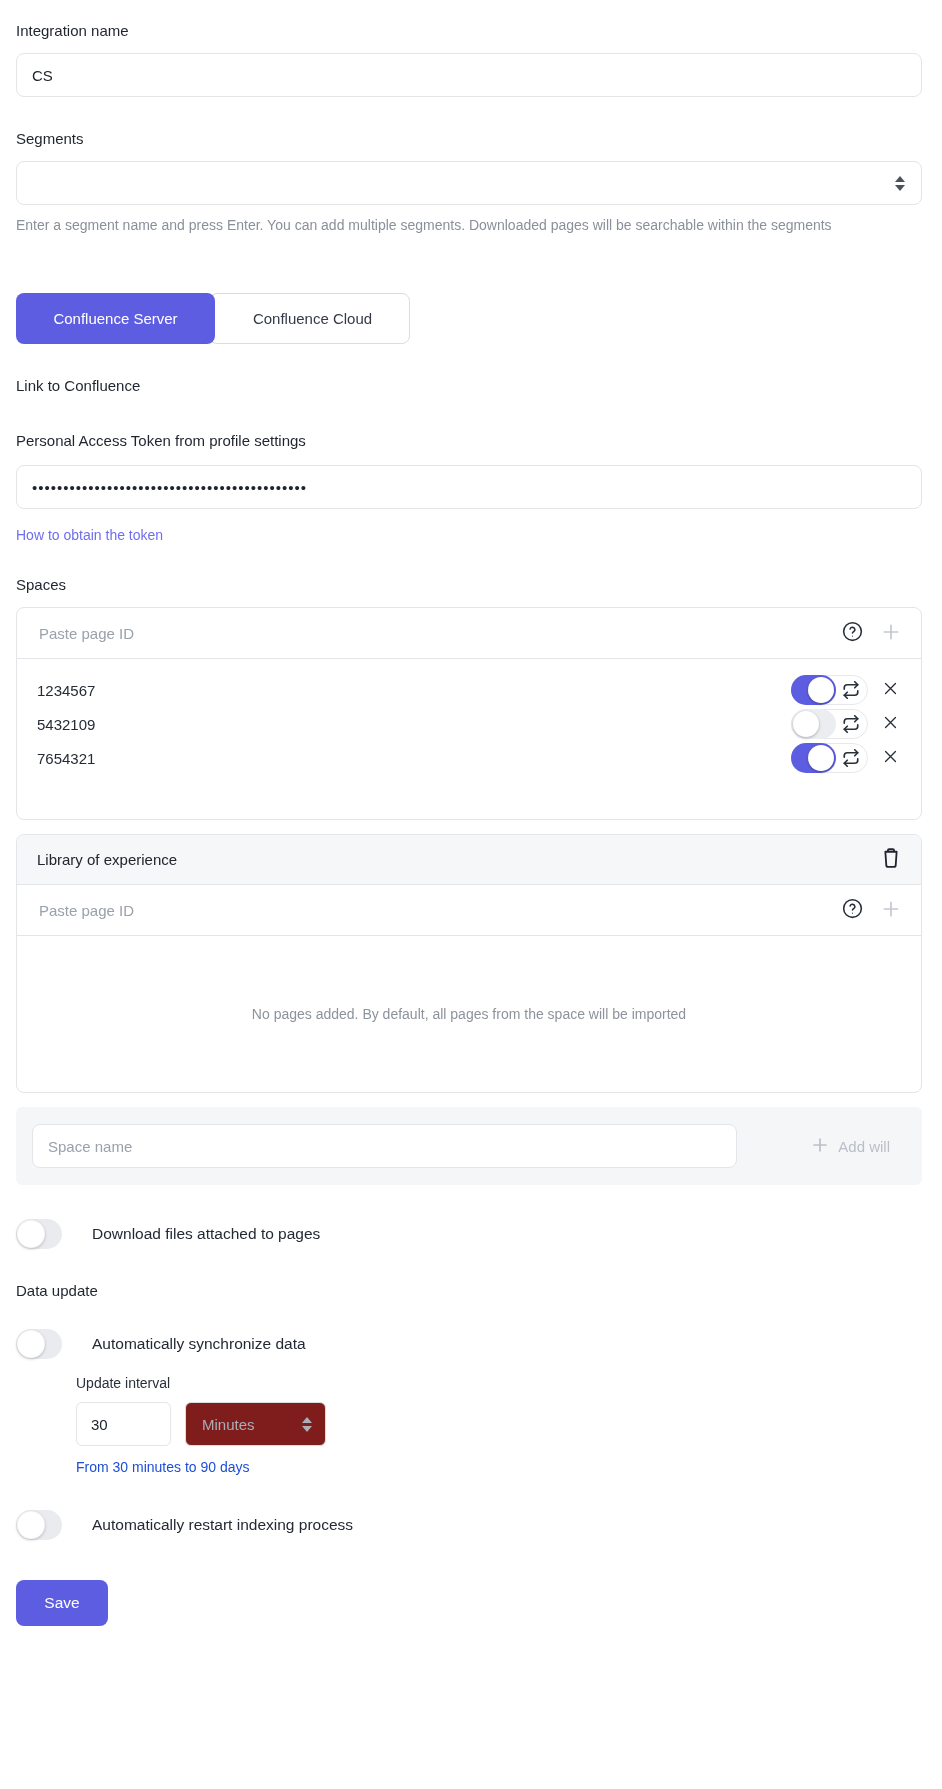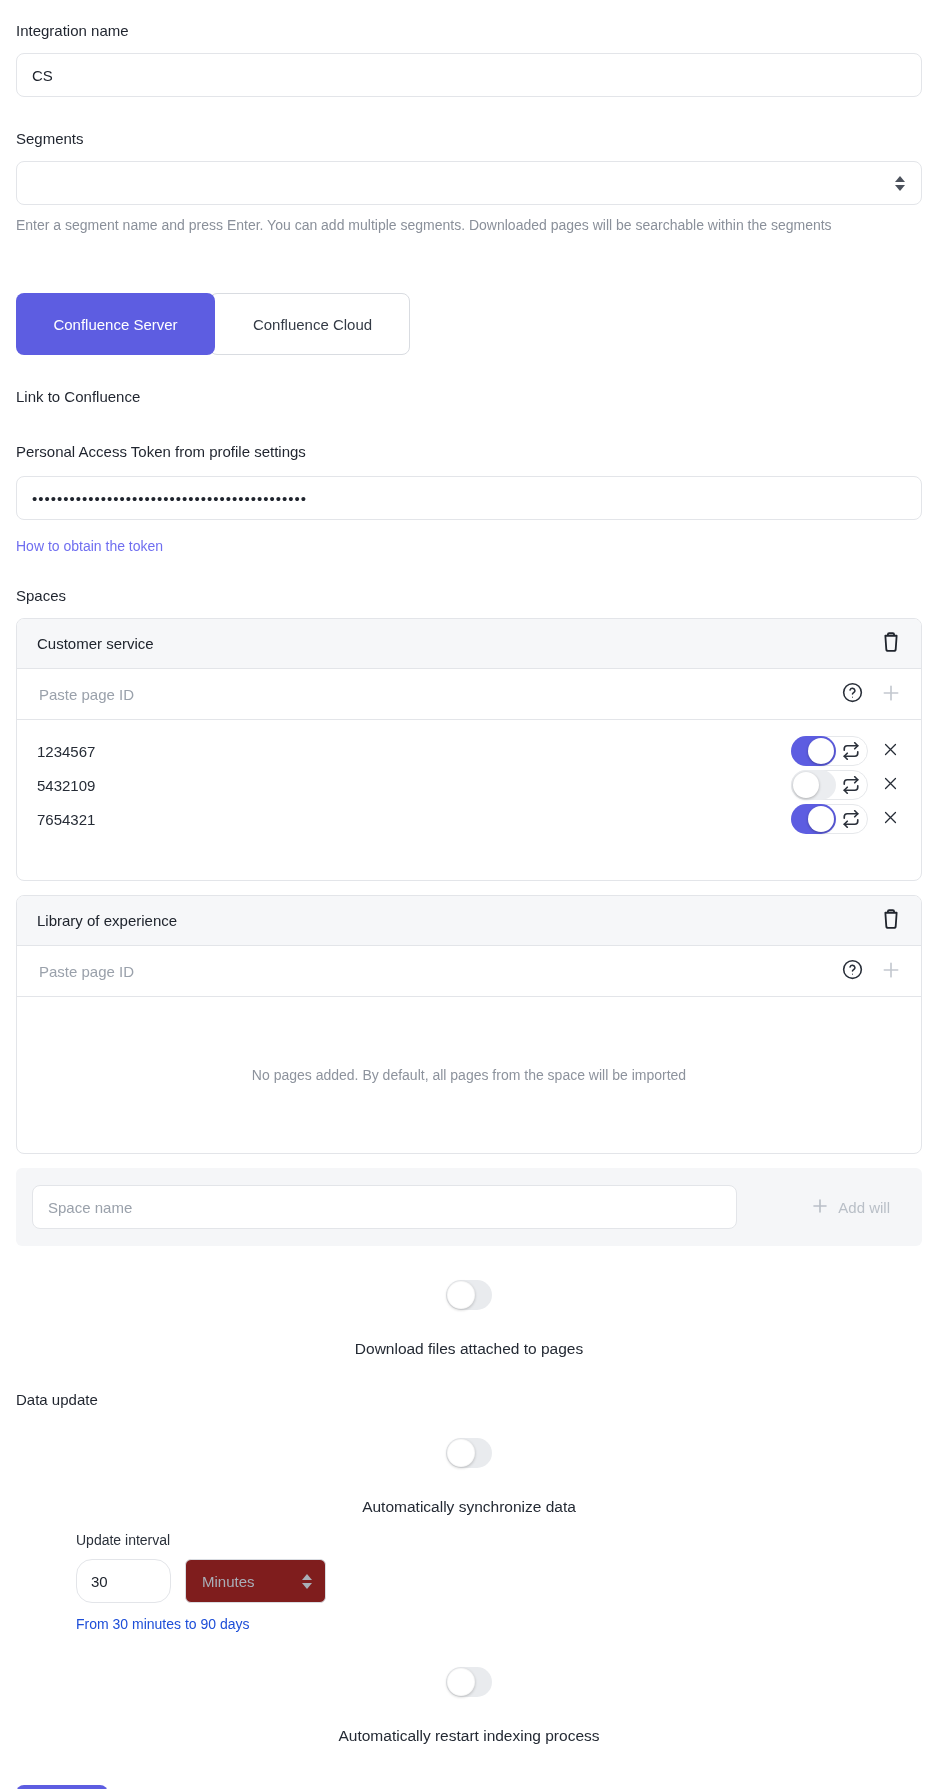--- a/index.html
+++ b/index.html
@@ -33,21 +33,21 @@
     background:#fff;cursor:pointer;
   }
   .updown{display:inline-flex;flex-direction:column;gap:3px;align-items:center;}
   .tri-up{width:0;height:0;border-left:5px solid transparent;border-right:5px solid transparent;border-bottom:6px solid #4c525c;}
   .tri-down{width:0;height:0;border-left:5px solid transparent;border-right:5px solid transparent;border-top:6px solid #4c525c;}
   .updown.muted .tri-up{border-bottom-color:#a9aeb7;}
   .updown.muted .tri-down{border-top-color:#a9aeb7;}
   .helper{font-size:14px;color:var(--gray);line-height:23px;margin-top:9px;max-width:880px;}
   
   .tabs{display:flex;margin-top:56px;}
-  .tab{height:62px;display:flex;align-items:center;justify-content:center;font-size:15px;cursor:pointer;}
+  .tab{height:51px;display:flex;align-items:center;justify-content:center;font-size:15px;cursor:pointer;}
   .tab.active{width:199px;background:var(--accent);color:#fff;border-radius:8px;position:relative;z-index:1;}
   .tab.inactive{width:201px;margin-left:-6px;padding-left:6px;background:#fff;border:1px solid var(--border2);border-radius:8px;color:#343b46;z-index:0;}
   .section-gap{margin-top:33px;}
   .token-link{display:inline-block;margin-top:18px;font-size:14px;color:#6f6ef0;text-decoration:none;cursor:pointer;}
   
   .card{border:1px solid var(--border);border-radius:8px;margin-top:13px;overflow:hidden;background:#fff;}
   .card + .card{margin-top:14px;}
   .card-header{
     background:#f6f7f9;height:50px;display:flex;align-items:center;
     justify-content:space-between;padding:0 20px;border-bottom:1px solid var(--border);
@@ -67,30 +67,30 @@
   .mini-toggle.on{background:var(--accent);}
   .mini-toggle.on .knob{left:auto;right:2px;}
   .empty-area{height:156px;display:flex;align-items:center;justify-content:center;color:#8d939d;font-size:14px;padding:0 40px;text-align:center;}
   
   .add-panel{margin-top:14px;background:#f5f6f8;border-radius:6px;padding:17px 16px;display:flex;align-items:center;}
   .add-panel .text-input{width:705px;}
   .add-space-btn{margin-left:auto;display:flex;align-items:center;gap:9px;color:#b9bfc7;font-size:15px;padding-right:16px;background:none;border:none;font-family:inherit;cursor:pointer;}
   
   .toggle{width:46px;height:30px;border-radius:15px;background:#e9ebee;position:relative;cursor:pointer;flex:none;}
   .toggle .knob{position:absolute;top:1px;left:1px;width:28px;height:28px;border-radius:50%;background:#fff;box-shadow:0 1px 3px rgba(0,0,0,.22);border:1px solid rgba(0,0,0,.03);}
-  .toggle-row{display:flex;align-items:center;gap:30px;flex-direction:column;}
+  .toggle-row{display:flex;align-items:center;gap:30px;}
   .toggle-row .toggle-label{font-size:15.5px;color:#242a34;}
   .mt34{margin-top:34px;}
   .heading{font-size:15px;color:#1f242e;margin-top:33px;}
   .mt27{margin-top:30px;}
   
   .interval-block{margin-left:60px;margin-top:16px;}
   .interval-label{font-size:14px;color:#2a303a;}
   .interval-row{display:flex;gap:14px;margin-top:11px;}
-  .interval-input{width:95px;height:44px;border:1px solid var(--border);border-radius:16px;font-size:15px;color:#20252e;padding:0 14px;font-family:inherit;outline:none;}
+  .interval-input{width:95px;height:44px;border:1px solid var(--border);border-radius:6px;font-size:15px;color:#20252e;padding:0 14px;font-family:inherit;outline:none;}
   .unit-select{width:141px;height:44px;border:1px solid var(--border2);border-radius:6px;display:flex;align-items:center;justify-content:space-between;padding:0 13px 0 16px;color:#a9aeb7;font-size:15px;background:#7f1d1d;cursor:pointer;}
   .interval-helper{margin-top:13px;font-size:14px;color:#1d4ed8;}
   .mt25{margin-top:35px;}
   
   .save-btn{margin-top:40px;width:92px;height:46px;background:var(--accent);color:#fff;border:none;border-radius:8px;font-size:15.5px;font-family:inherit;cursor:pointer;}
 </style>
 </head>
 <body>
 
 <div class="page">
@@ -121,31 +121,20 @@
   
   <div class="field-label" style="margin-top:37px;margin-bottom:15px;">Personal Access Token from profile settings</div>
   <input class="text-input" type="text" style="letter-spacing: 1px;" value="••••••••••••••••••••••••••••••••••••••••••••">
   <a class="token-link">How to obtain the token</a>
 
   
   <div class="field-label" style="margin-top:32px;">Spaces</div>
 
   
   <div class="card">
-    <div class="card-header">
-      <span class="card-title">Customer service</span>
-      <button class="icon-btn">
-        <span>
-          <svg width="20" height="22" viewBox="0 0 22 24" fill="none" stroke="#20252e" stroke-width="2" stroke-linejoin="round">
-            <path d="M7.6 5.1V3.8a1.4 1.4 0 0 1 1.4-1.4h4a1.4 1.4 0 0 1 1.4 1.4v1.3"></path>
-            <path d="M4.8 5.1h12.4l-1 14.7a2 2 0 0 1-2 1.9H7.8a2 2 0 0 1-2-1.9z"></path>
-          </svg>
-        </span>
-      </button>
-    </div>
     <div class="paste-row">
       <input class="paste-input" type="text" placeholder="Paste page ID" style="">
       <button class="icon-btn">
         <span>
           <svg width="21" height="21" viewBox="0 0 24 24" fill="none" stroke="#2a303a" stroke-width="1.8" stroke-linecap="round">
             <circle cx="12" cy="12" r="10.1"></circle>
             <path d="M9.2 9.1a2.9 2.9 0 0 1 5.6.9c0 1.9-2.8 2.2-2.8 3.8"></path>
             <circle cx="12" cy="17.3" r="0.6" fill="#2a303a" stroke="none"></circle>
           </svg>
         </span>

